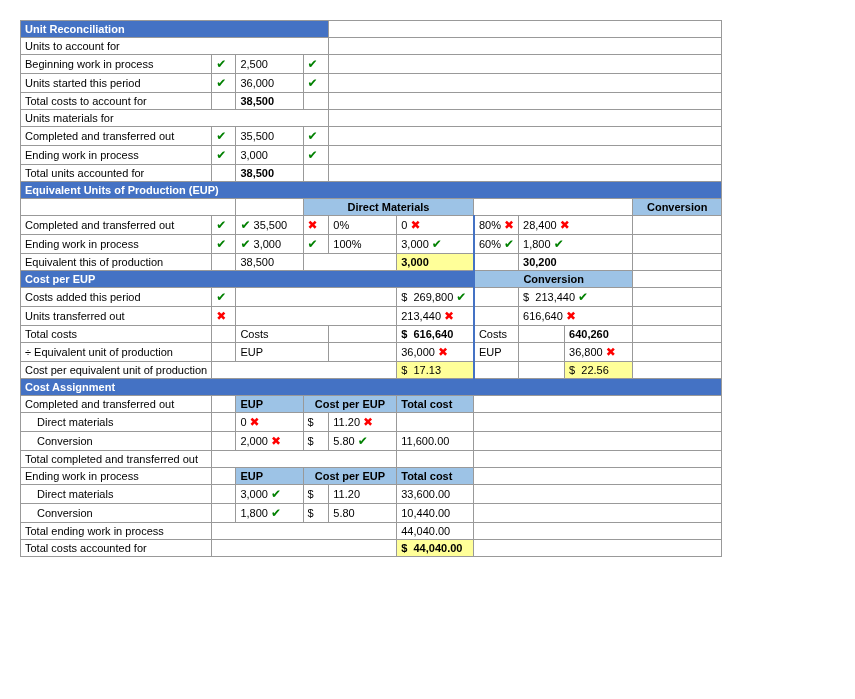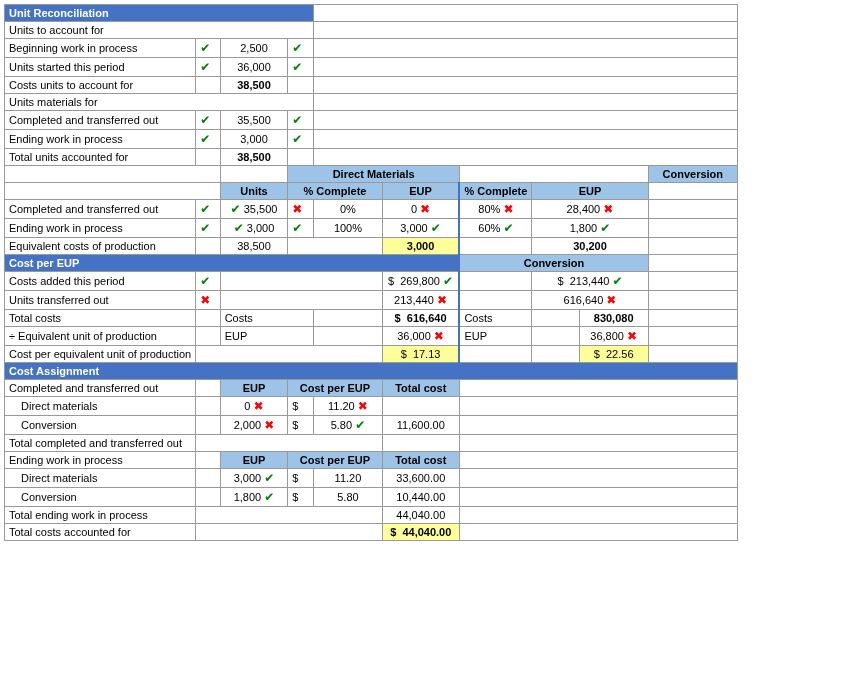--- a/index.html
+++ b/index.html
@@ -1,27 +1,27 @@
 <!DOCTYPE html>
 <html><head>
   <meta charset="utf-8">
   <style>
     * { box-sizing: border-box; margin: 0; padding: 0; }
     body { font-family: Arial, sans-serif; font-size: 11px; background: #fff; }
-    .container { width: 742px; padding: 4px; }
+    .container { width: 742px; padding: 20px; }
     table { border-collapse: collapse; width: 100%; }
     td, th { border: 1px solid #999; padding: 2px 4px; white-space: nowrap; }
     .header-light { background: #9DC3E6; color: #000; font-weight: bold; }
     .section-label { background: #4472C4; color: #fff; font-weight: bold; }
     .yellow-bg { background: #FFFF99; }
     .green-icon::before { content: "✔"; color: green; font-size: 12px; }
     .red-icon::before { content: "✖"; color: red; font-size: 12px; }
     .bold { font-weight: bold; }
     .indent { padding-left: 16px; }
-    .text-right { text-align: center; }
+    .text-right { text-align: left; }
     td.empty { background: #fff; }
   </style>
 </head>
 <body>
 
 <div class="container">
   <table>
 
     <colgroup>
       <col style="width:160px">
@@ -58,21 +58,21 @@
 
       <tr>
         <td>Units started this period</td>
         <td><span class="green-icon"></span></td>
         <td class="text-right">36,000</td>
         <td><span class="green-icon"></span></td>
         <td colspan="7" class="empty"></td>
       </tr>
 
       <tr>
-        <td>Costs units to account for</td>
+        <td>Total costs to account for</td>
         <td></td>
         <td class="text-right bold">38,500</td>
         <td></td>
         <td colspan="7" class="empty"></td>
       </tr>
 
       <tr>
         <td colspan="4">Units materials for</td>
         <td colspan="7" class="empty"></td>
       </tr>
@@ -94,38 +94,32 @@
       </tr>
 
       <tr>
         <td>Total units accounted for</td>
         <td></td>
         <td class="text-right bold">38,500</td>
         <td></td>
         <td colspan="7" class="empty"></td>
       </tr>
 
+      <tr>
+        <td colspan="11" class="section-label">Equivalent Units of Production (EUP)</td>
+      </tr>
 
       <tr>
         <td colspan="2" style="border:1px solid #999;"></td>
         <td colspan="1" style="border:1px solid #999;"></td>
         <td colspan="3" class="header-light text-right" style="text-align:center;">Direct Materials</td>
         <td colspan="3" style="border:1px solid #999;"></td>
         <td colspan="2" class="header-light" style="text-align:center;">Conversion</td>
       </tr>
 
-      <tr>
-        <td colspan="2" style="border:1px solid #999; background:#fff;"></td>
-        <td class="header-light text-right">Units</td>
-        <td colspan="2" class="header-light text-right" style="text-align:center;">% Complete</td>
-        <td class="header-light text-right">EUP</td>
-        <td class="header-light text-right" style="border-left:2px solid #4472C4;">% Complete</td>
-        <td colspan="2" class="header-light text-right">EUP</td>
-        <td colspan="2" style="border:1px solid #999;background:#fff;"></td>
-      </tr>
 
       <tr>
         <td>Completed and transferred out</td>
         <td><span class="green-icon"></span></td>
         <td class="text-right"><span class="green-icon"></span> <span>35,500</span></td>
         <td><span class="red-icon"></span></td>
         <td class="text-right">0%</td>
         <td class="text-right"><span>0</span> <span class="red-icon"></span></td>
         <td class="text-right" style="border-left:2px solid #4472C4;"><span>80%</span> <span class="red-icon"></span></td>
         <td colspan="2" class="text-right"><span>28,400</span> <span class="red-icon"></span></td>
@@ -138,21 +132,21 @@
         <td class="text-right"><span class="green-icon"></span> <span>3,000</span></td>
         <td><span class="green-icon"></span></td>
         <td class="text-right">100%</td>
         <td class="text-right"><span>3,000</span> <span class="green-icon"></span></td>
         <td class="text-right" style="border-left:2px solid #4472C4;"><span>60%</span> <span class="green-icon"></span></td>
         <td colspan="2" class="text-right"><span>1,800</span> <span class="green-icon"></span></td>
         <td colspan="2" class="empty"></td>
       </tr>
 
       <tr>
-        <td>Equivalent costs of production</td>
+        <td>Equivalent this of production</td>
         <td></td>
         <td class="text-right">38,500</td>
         <td colspan="2"></td>
         <td class="text-right yellow-bg bold">3,000</td>
         <td style="border-left:2px solid #4472C4;"></td>
         <td colspan="2" class="text-right bold">30,200</td>
         <td colspan="2" class="empty"></td>
       </tr>
 
       <tr>
@@ -182,21 +176,21 @@
       </tr>
 
       <tr>
         <td>Total costs</td>
         <td></td>
         <td colspan="2">Costs</td>
         <td></td>
         <td class="text-right bold">$ &nbsp;<span>616,640</span></td>
         <td style="border-left:2px solid #4472C4;">Costs</td>
         <td></td>
-        <td class="text-right bold">830,080</td>
+        <td class="text-right bold">640,260</td>
         <td colspan="2" class="empty"></td>
       </tr>
 
       <tr>
         <td>÷ Equivalent unit of production</td>
         <td></td>
         <td colspan="2">EUP</td>
         <td></td>
         <td class="text-right"><span>36,000</span> <span class="red-icon"></span></td>
         <td style="border-left:2px solid #4472C4;">EUP</td>

